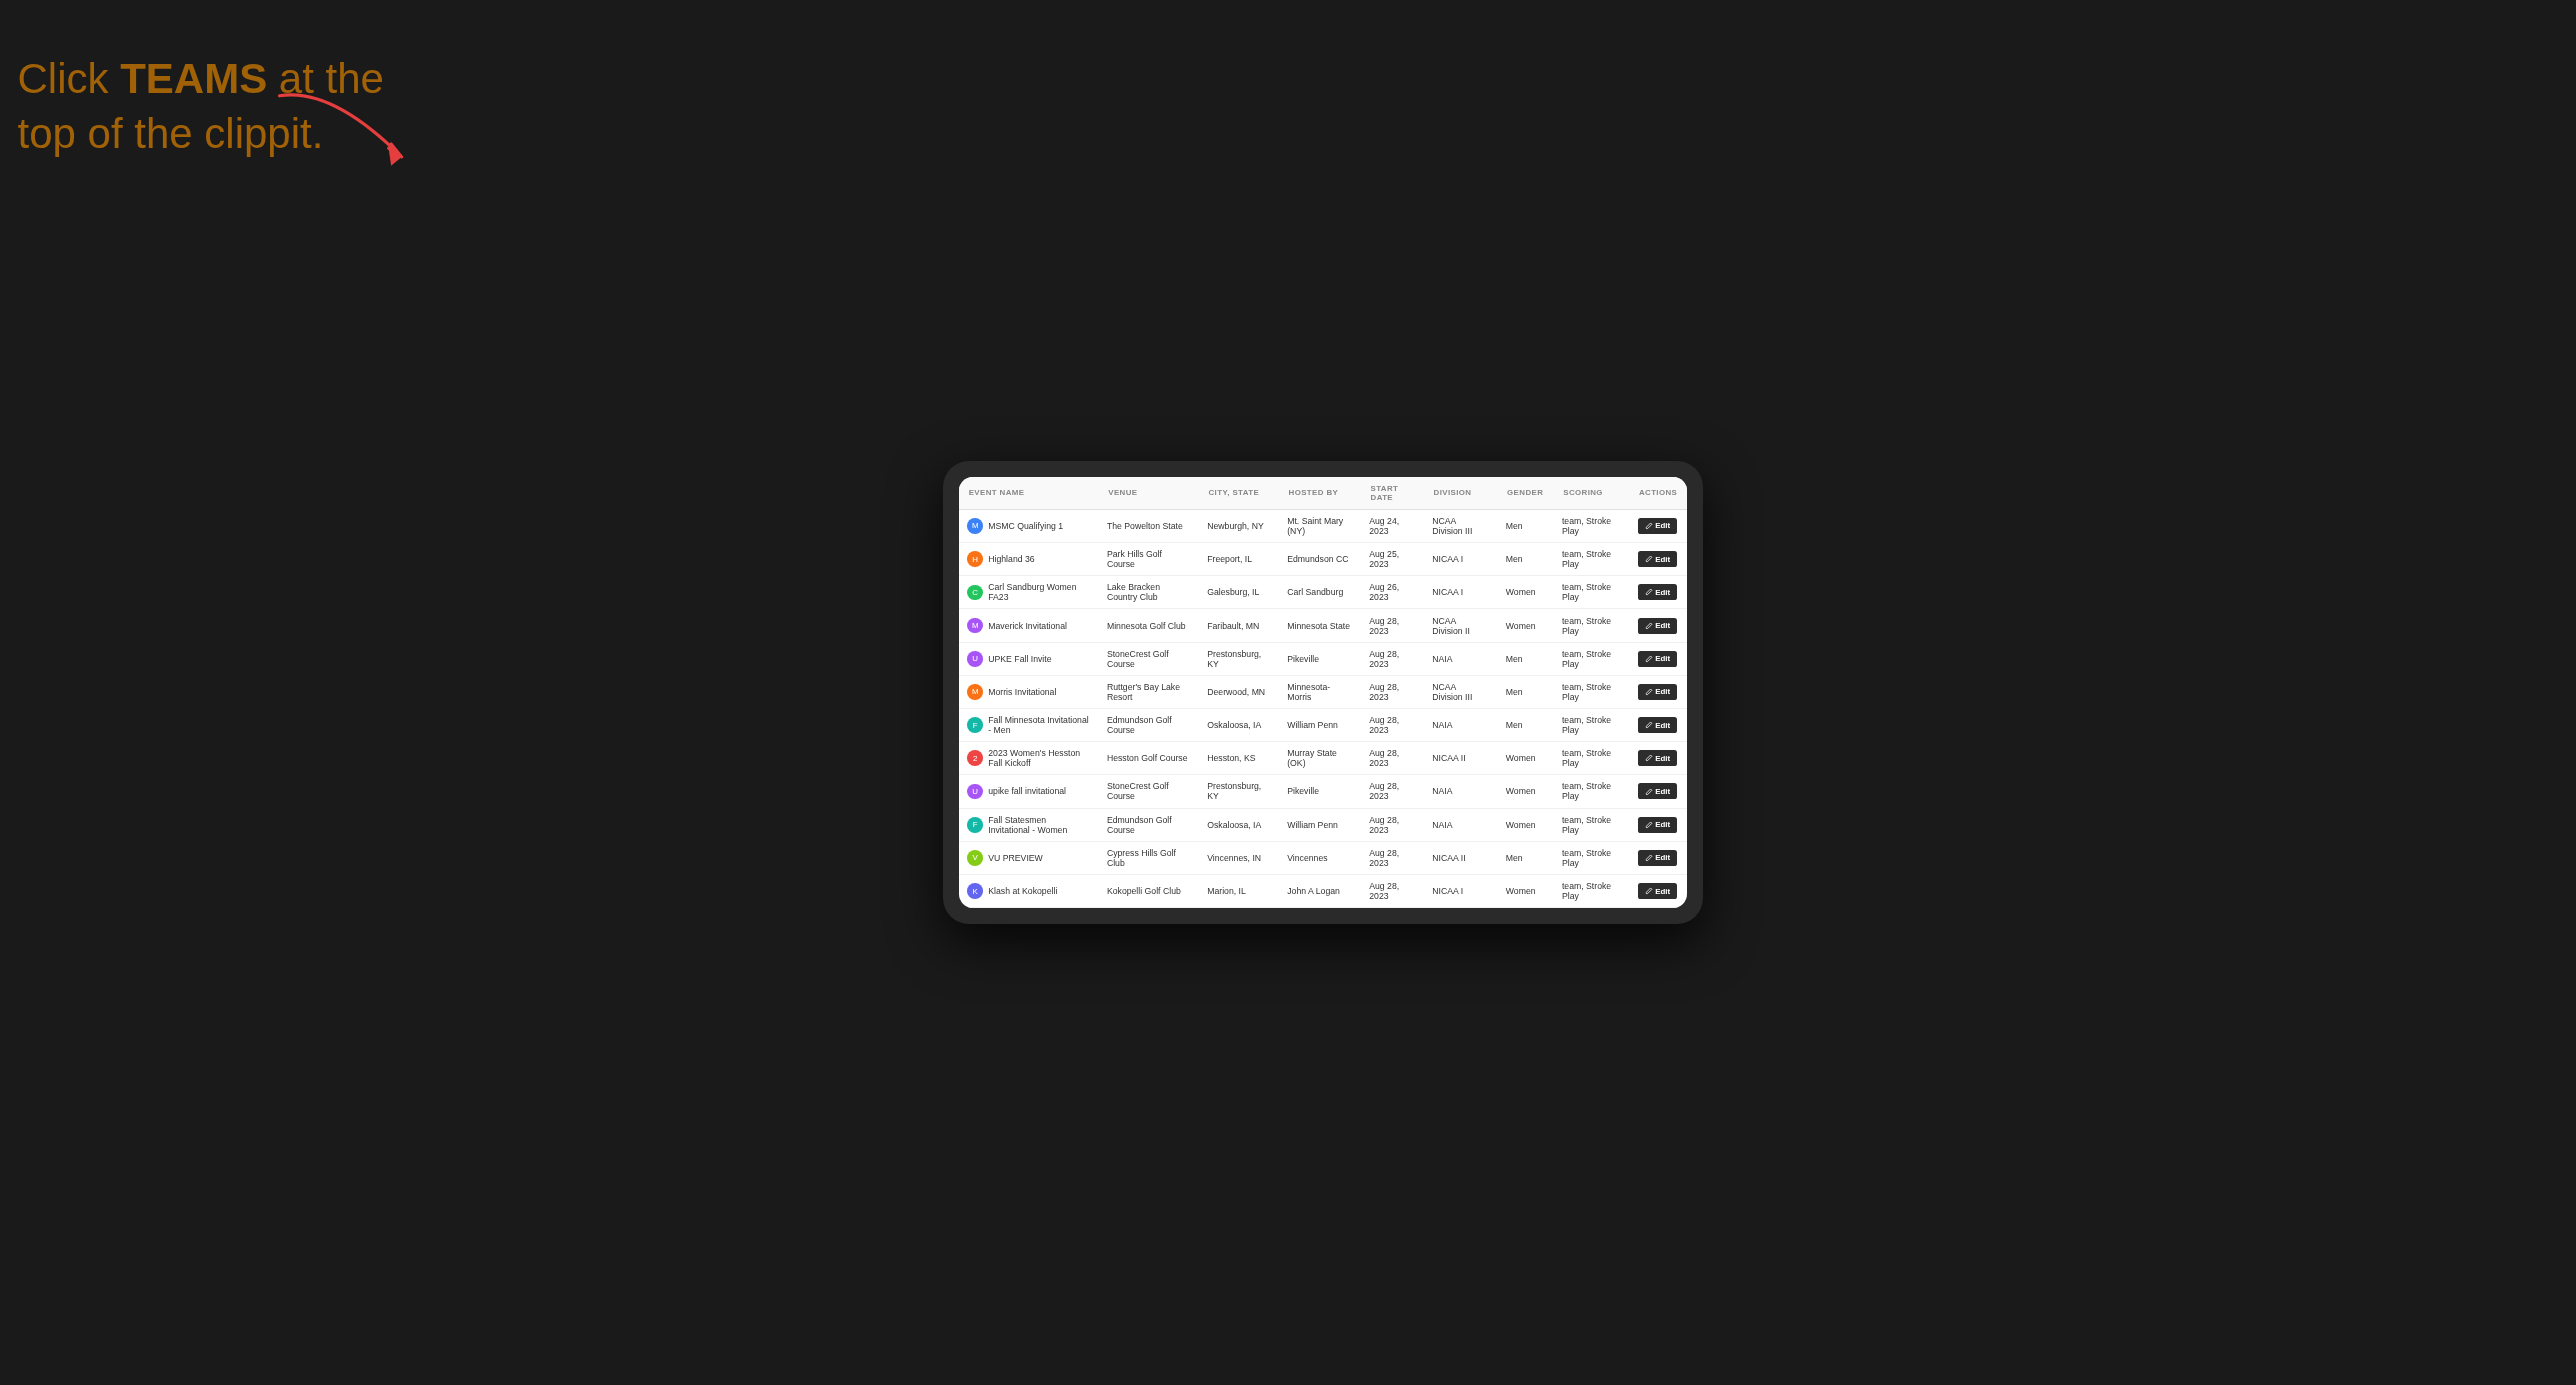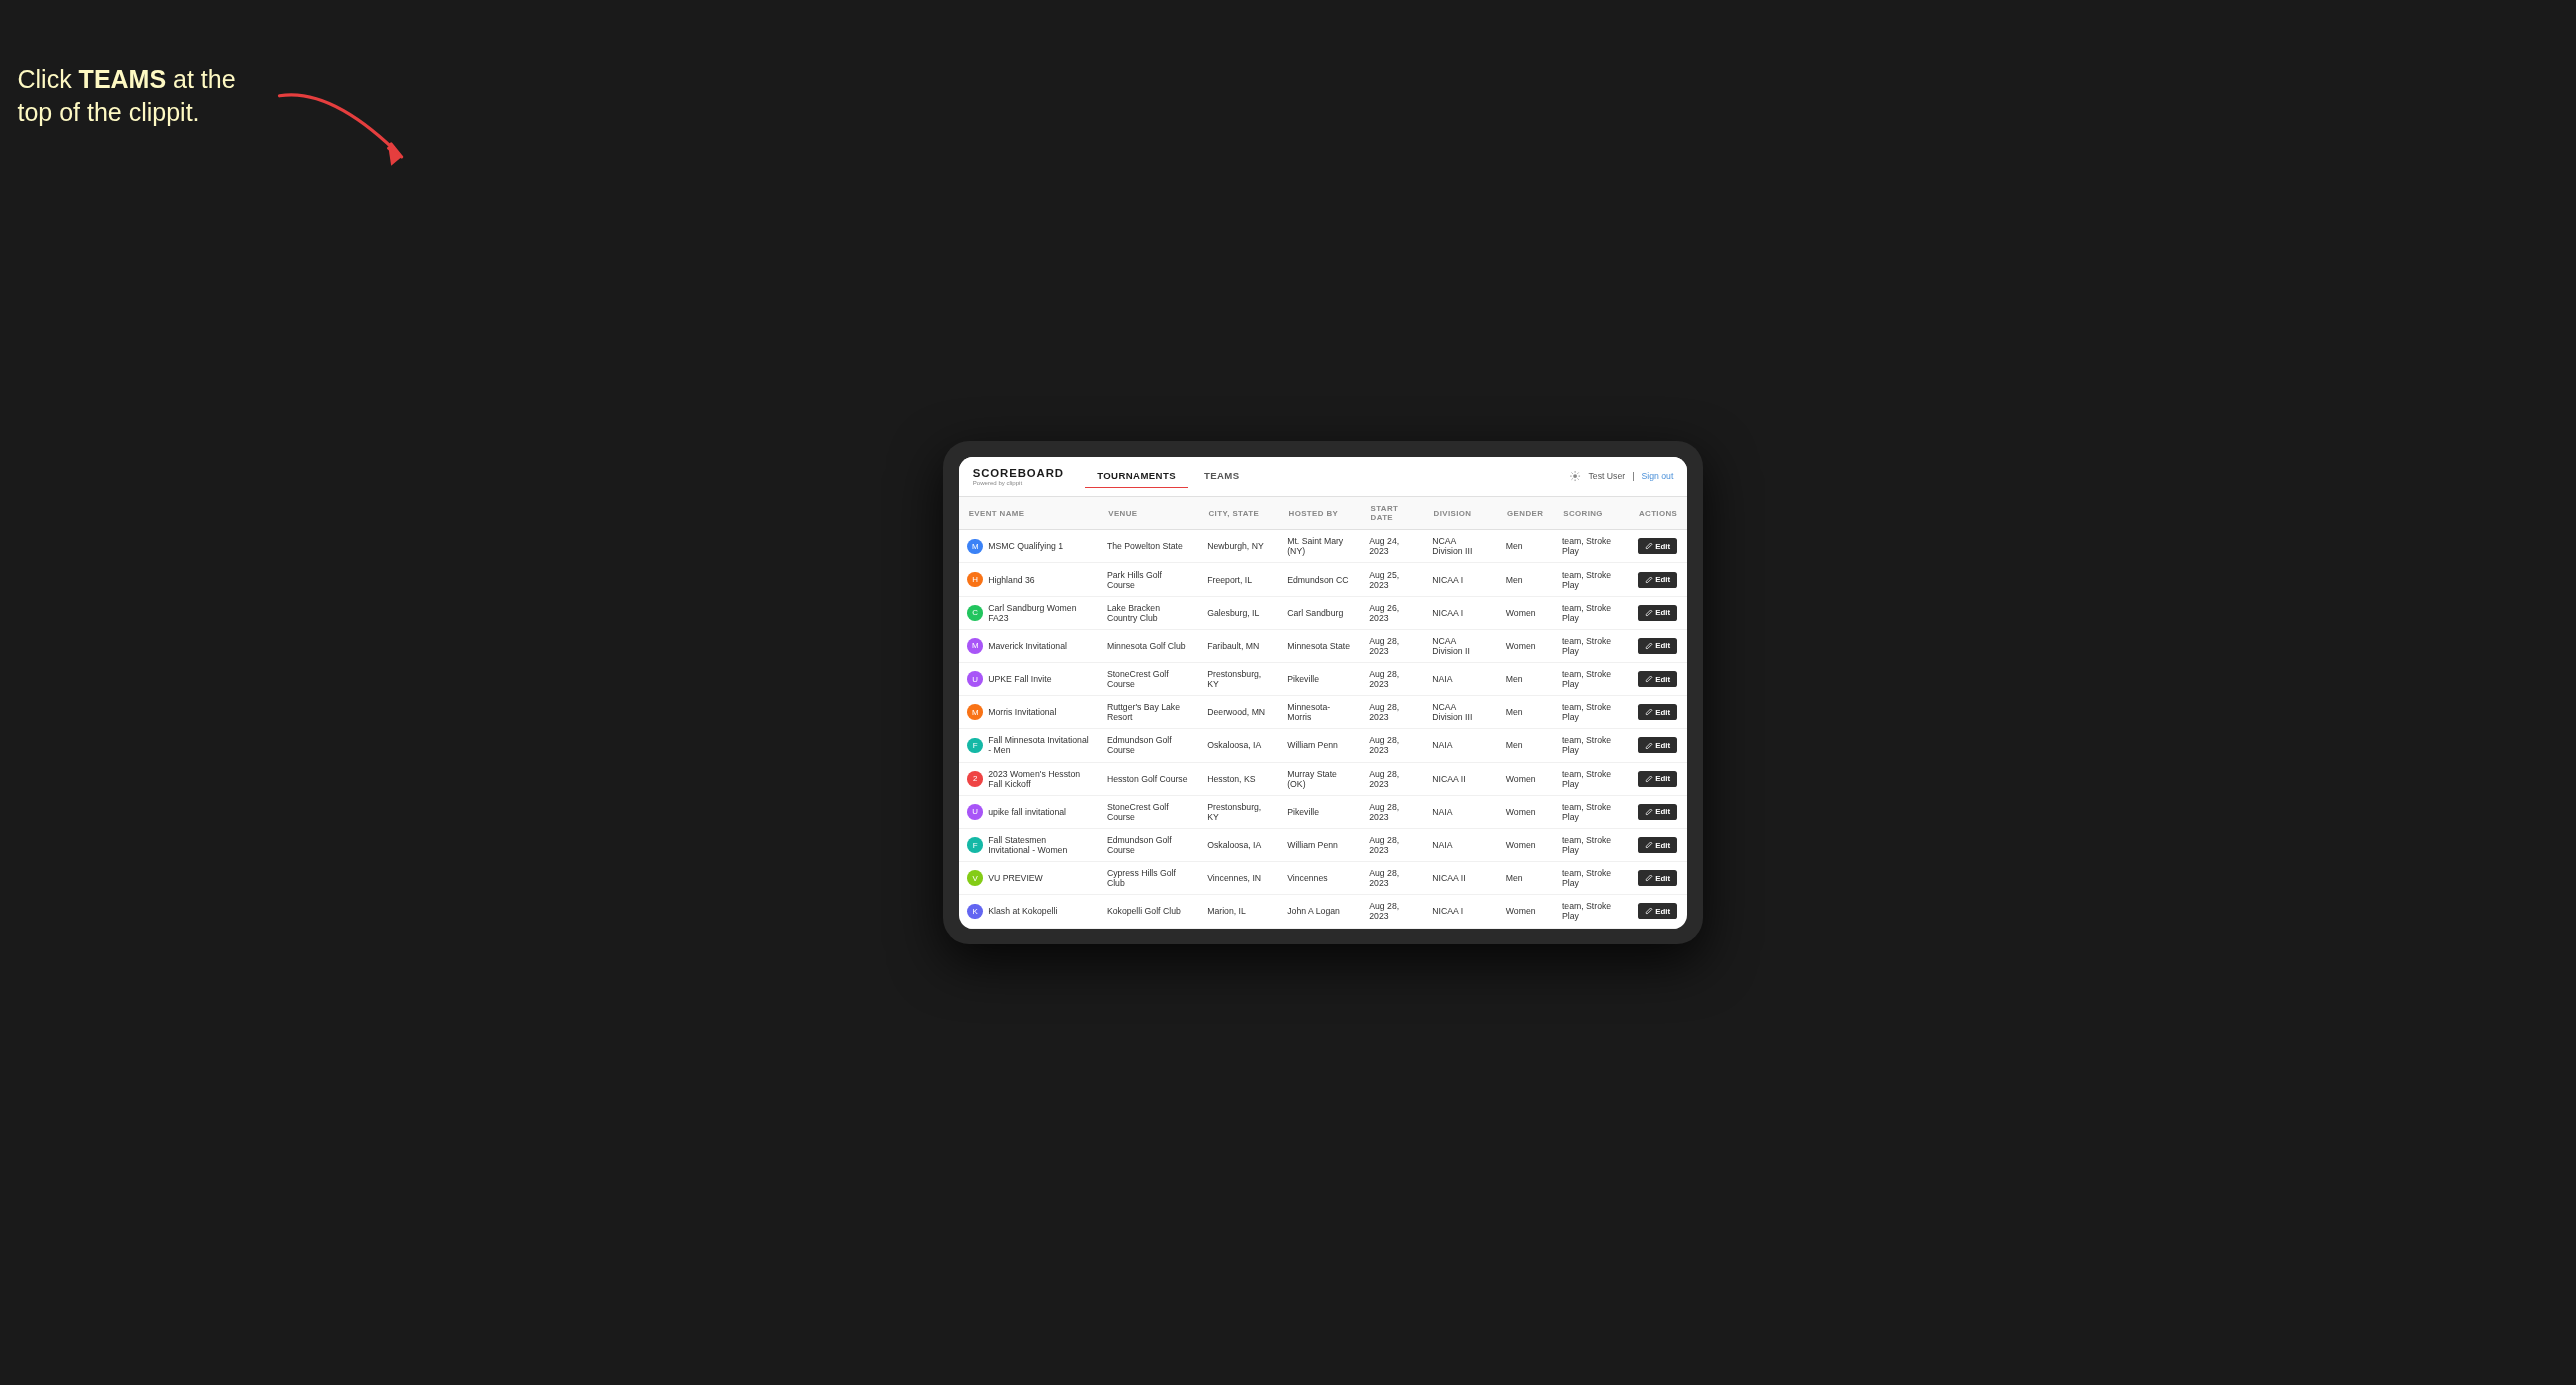--- a/index.html
+++ b/index.html
@@ -9,24 +9,24 @@
       min-height: 100vh;
       display: flex;
       align-items: center;
       justify-content: center;
       position: relative;
     }
 
     
     .instruction-text {
       position: absolute;
-      top: 63px;
+      top: 52px;
       left: 17.5px;
-      font-size: 25px;
-      color: #fef9c3;
+      font-size: 42px;
+      color: #a16207;
       background: transparent;
       line-height: 1.3;
       z-index: 100;
     }
     .instruction-text strong {
       font-weight: 900;
     }
 
     
     .arrow-container {
@@ -249,39 +249,20 @@
 <div class="arrow-container">
   <svg class="arrow-svg" viewBox="0 0 220 120" fill="none" xmlns="http://www.w3.org/2000/svg">
     <path d="M 20 10 Q 80 0 160 80 L 145 70 M 160 80 L 148 65" stroke="#e53e3e" stroke-width="3.5" stroke-linecap="round" stroke-linejoin="round" fill="none"></path>
     <polygon points="160,80 145,70 148,90" fill="#e53e3e"></polygon>
   </svg>
 </div>
 
 <div class="tablet-frame">
   <div class="tablet-screen">
 
-    <div class="nav-bar">
-      <div class="logo-area">
-        <span class="logo-title">SCOREBOARD</span>
-        <span class="logo-subtitle">Powered by clippit</span>
-      </div>
-      <div class="nav-tabs">
-        <div class="nav-tab active">TOURNAMENTS</div>
-        <div class="nav-tab">TEAMS</div>
-      </div>
-      <div class="nav-right">
-        <svg class="gear-icon" viewBox="0 0 16 16" fill="#888">
-          <circle cx="8" cy="8" r="2.5"></circle>
-          <path d="M8 1.5v2M8 12.5v2M1.5 8h2M12.5 8h2M3.4 3.4l1.4 1.4M11.2 11.2l1.4 1.4M3.4 12.6l1.4-1.4M11.2 4.8l1.4-1.4" stroke="#888" stroke-width="1.2"></path>
-        </svg>
-        <span>Test User</span>
-        <span>|</span>
-        <span style="cursor:pointer; color:#4a90d9;">Sign out</span>
-      </div>
-    </div>
 
 
     <table class="data-table">
       <thead>
         <tr>
           <th>EVENT NAME</th>
           <th>VENUE</th>
           <th>CITY, STATE</th>
           <th>HOSTED BY</th>
           <th>START DATE</th>

